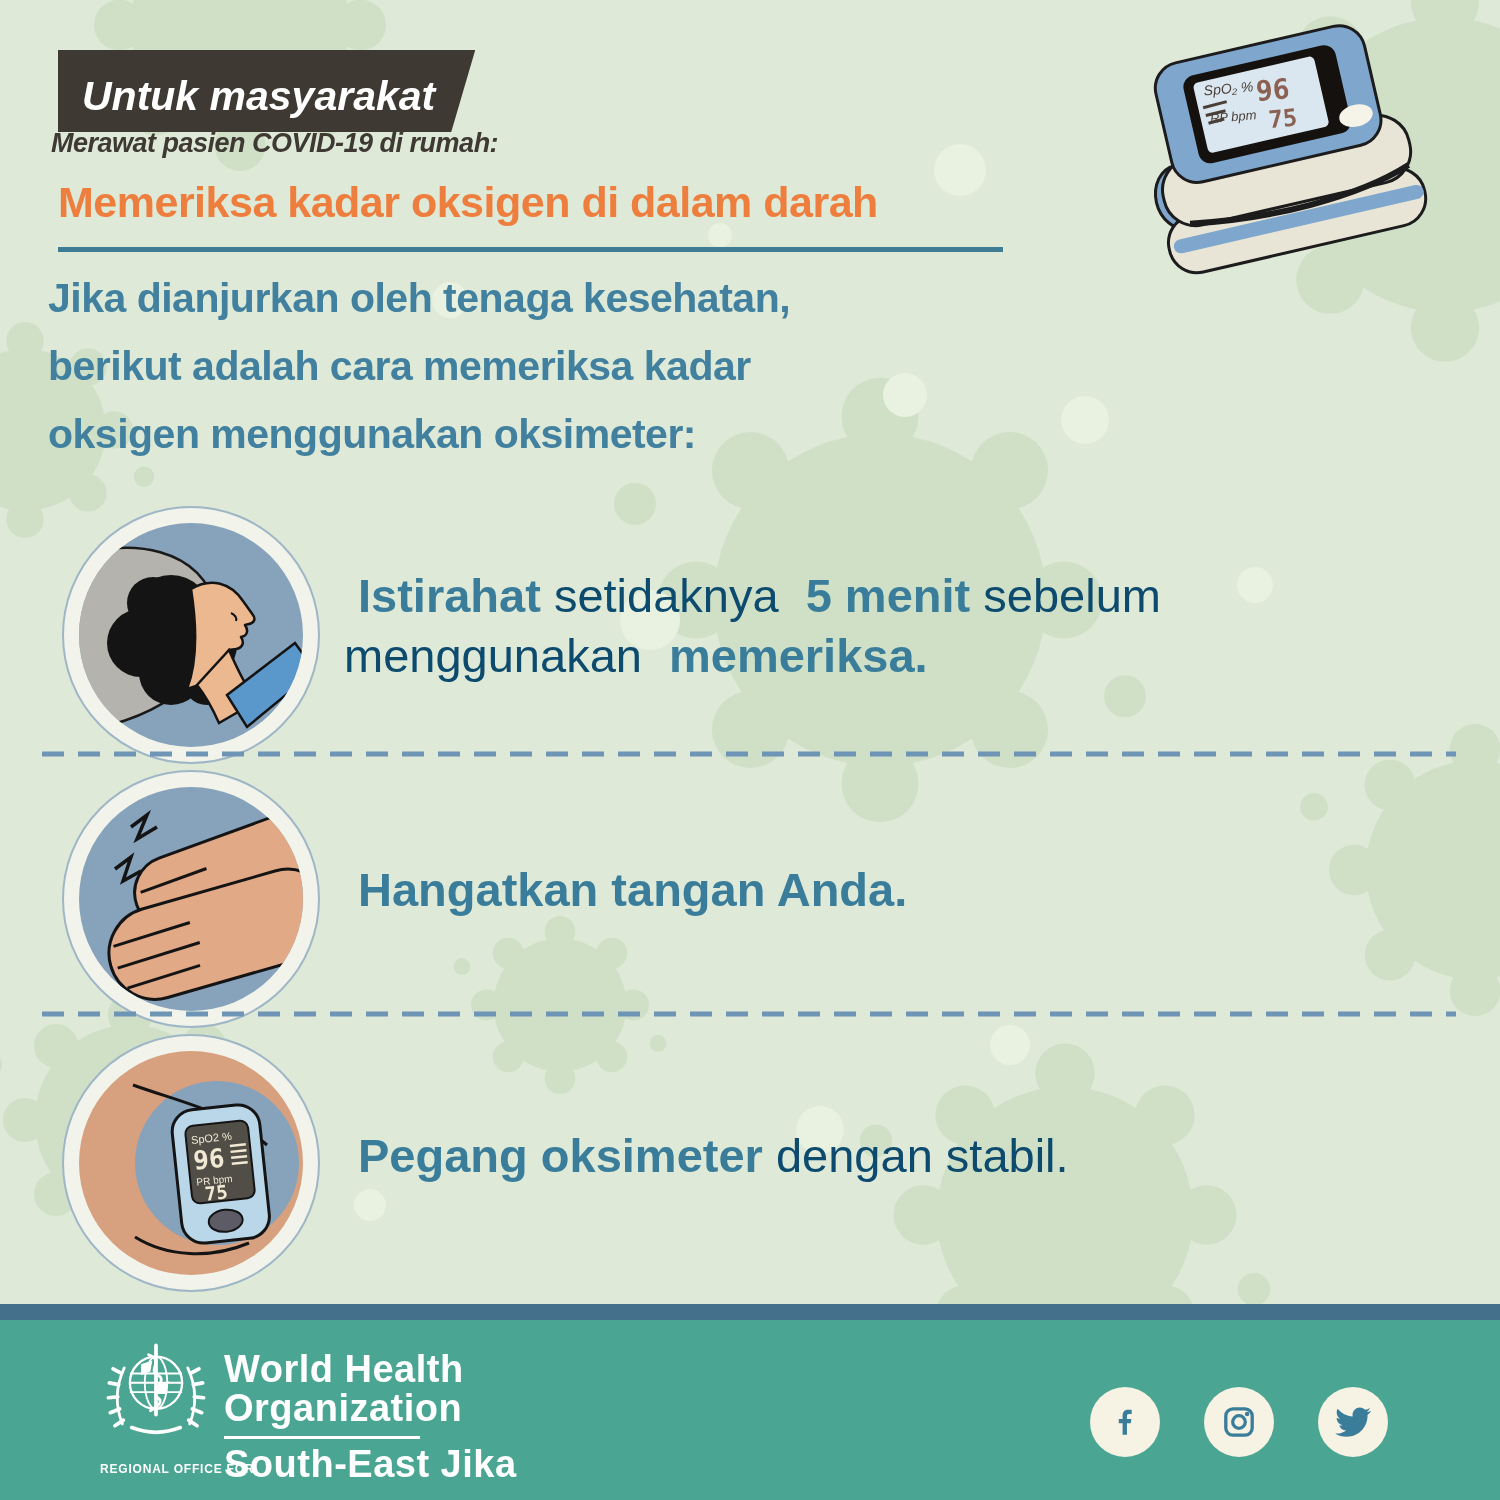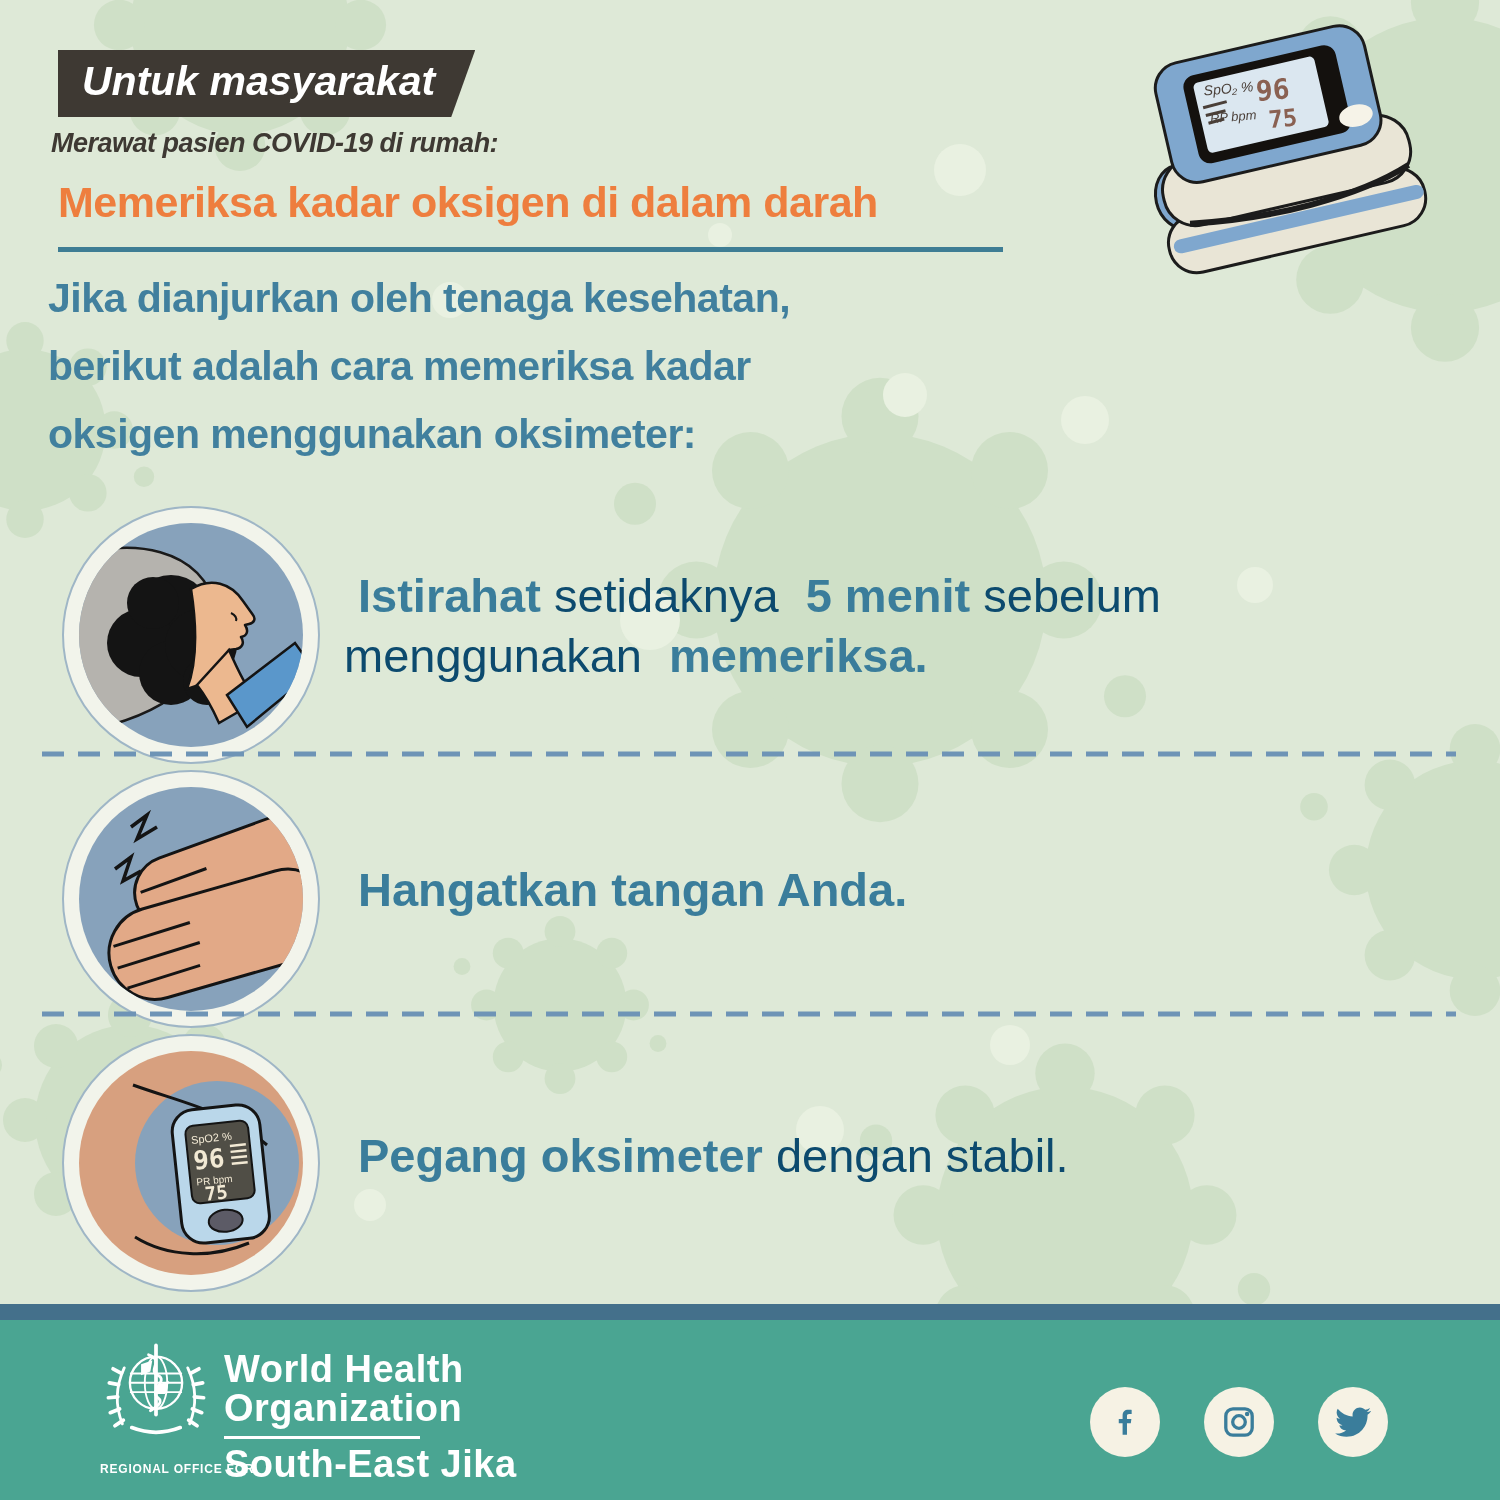--- a/index.html
+++ b/index.html
@@ -2,21 +2,21 @@
 <html><head>
 <meta charset="utf-8">
 <style>
   html,body{margin:0;padding:0;}
   body{font-family:"Liberation Sans",sans-serif;}
   .page{position:relative;width:1500px;height:1500px;background:#DEE9D7;overflow:hidden;}
   .bg-viruses{position:absolute;left:0;top:0;width:1500px;height:1306px;}
 
   
   .badge{position:absolute;left:58px;top:50px;background:#3E3933;color:#FFFFFF;
-    font-size:41px;font-weight:800;font-style:italic;padding:8px 40px 12px 24px;
+    font-size:41px;font-weight:800;font-style:italic;padding:23px 40px 12px 24px;
     clip-path:polygon(0 0,100% 0,calc(100% - 24px) 100%,0 100%);}
   .subtitle{position:absolute;left:51px;top:128px;font-size:27px;font-weight:700;
     font-style:italic;color:#3E3933;letter-spacing:-0.5px;}
   .subtitle-orange{position:absolute;left:58px;top:178px;font-size:43px;font-weight:800;
     color:#EE7E3E;letter-spacing:-0.5px;}
   .rule{position:absolute;left:58px;top:247px;width:945px;height:5px;background:#3E7D94;}
   .heading{position:absolute;left:48px;top:264px;width:1300px;font-size:41px;line-height:68px;
     font-weight:800;color:#41809E;letter-spacing:-0.5px;}
 
   

